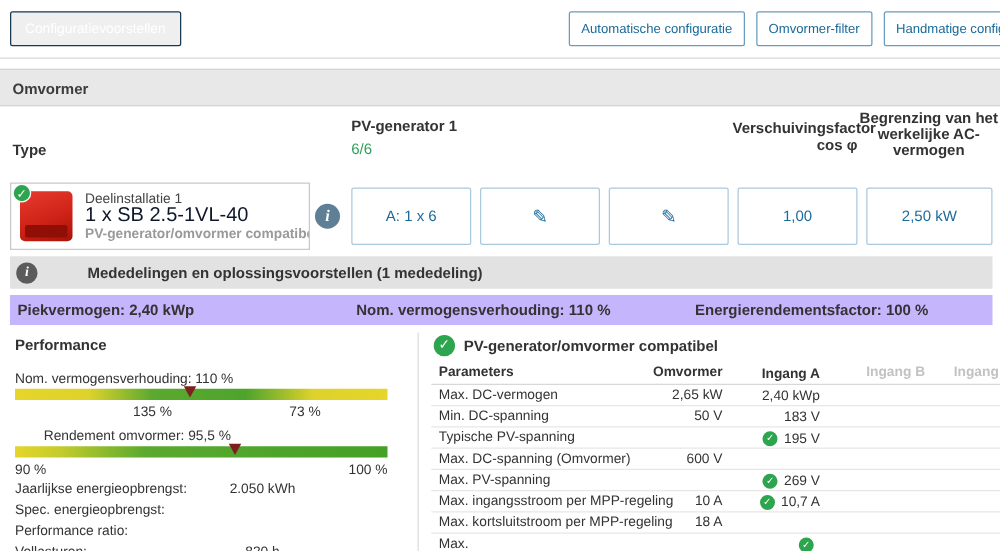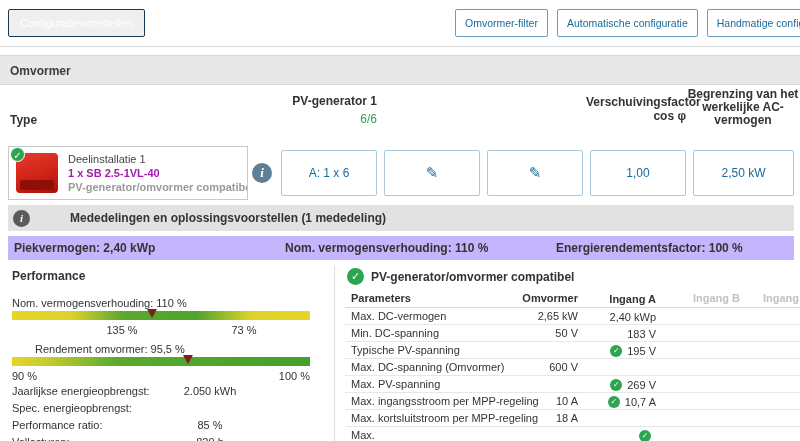--- a/index.html
+++ b/index.html
@@ -23,42 +23,42 @@
     padding: 7px 9px; font-size: 10.5px; border-radius: 2px; white-space: nowrap;
     font-family: "Liberation Sans", sans-serif; cursor: pointer; flex: none; }
 
   
   .section-header { position: absolute; top: 55px; left: 0; width: 800px; height: 30px;
     background: #e8e8e8; border-top: 1px solid #d5d5d5; border-bottom: 1px solid #d5d5d5;
     padding: 8px 10px 0; font-weight: bold; font-size: 12px; color: #3c3c3c; }
 
   
   .col-type { position: absolute; left: 10px; top: 113px; font-weight: bold; font-size: 12px; }
-  .col-pv   { position: absolute; left: 281px; top: 94px; width: 96px; text-align: right; }
+  .col-pv   { position: absolute; left: 281px; top: 94px; width: 96px; text-align: left; }
   .col-pv-title { font-weight: bold; font-size: 12px; }
   .col-pv-count { color: #2f9e5b; font-size: 12px; margin-top: 4px; }
   .col-cos  { position: absolute; left: 586px; top: 95px; width: 100px; text-align: right;
               font-weight: bold; font-size: 12px; line-height: 14px; }
   .col-ac   { position: absolute; left: 687px; top: 88px; width: 112px; text-align: center;
               font-weight: bold; font-size: 12px; line-height: 13px; }
 
   
   .inv-card { position: absolute; left: 8px; top: 146px; width: 240px; height: 54px;
     border: 1px solid #c9c9c9; display: flex; align-items: center; background: #fff; cursor: pointer; }
   .inv-img { position: relative; width: 46px; height: 44px; margin-left: 5px; flex: none; }
   .inv-body { position: absolute; inset: 2px; border-radius: 4px;
     background: linear-gradient(160deg, #e63b2e 0%, #cf2317 55%, #a81208 100%); }
   .inv-body::after { content: ""; position: absolute; left: 4px; right: 4px; bottom: 3px;
     height: 10px; background: #8f0f07; border-radius: 2px; }
   .badge { position: absolute; left: -4px; top: -4px; width: 15px; height: 15px; border-radius: 50%;
     background: #2da44e; color: #fff; font-size: 10px; line-height: 15px; text-align: center;
     border: 1px solid #fff; }
   .inv-text { margin-left: 8px; font-size: 11px; line-height: 14px; overflow: hidden; white-space: nowrap; }
   .l1 { color: #444; }
-  .l2 { font-weight: bold; font-size: 11px; color: #a21caf; }
+  .l2 { font-weight: normal; font-size: 16px; color: #0f172a; }
   .l3 { font-weight: bold; color: #9a9a9a; }
 
   .info-circle { position: absolute; left: 252px; top: 163px; width: 20px; height: 20px;
     border-radius: 50%; background: #5e7f96; color: #fff; text-align: center; line-height: 20px;
     font-family: "Liberation Serif", serif; font-style: italic; font-weight: bold; font-size: 13px;
     cursor: pointer; }
 
   .cfg-box { position: absolute; top: 150px; height: 46px; border: 1px solid #a9c9df;
     border-radius: 2px; display: flex; align-items: center; justify-content: center;
     color: #1a6a9a; font-size: 12px; background: #fff; cursor: pointer; }
@@ -126,22 +126,22 @@
     font-size: 8px; line-height: 12px; text-align: center; flex: none; }
 </style>
 </head>
 <body>
 
 <div class="page">
 
   <div class="toolbar">
     <button class="btn-primary">Configuratievoorstellen</button>
     <div class="toolbar-right">
+      <button class="btn-outline">Automatische configuratie</button>
       <button class="btn-outline">Omvormer-filter</button>
-      <button class="btn-outline">Automatische configuratie</button>
       <button class="btn-outline">Handmatige configuratie</button>
     </div>
   </div>
 
   <div class="section-header">Omvormer</div>
 
   <div class="col-type">Type</div>
   <div class="col-pv">
     <div class="col-pv-title">PV-generator 1</div>
     <div class="col-pv-count">6/6</div>
@@ -208,21 +208,20 @@
 
     <div class="metric m0">
       <span class="ml">Jaarlijkse energieopbrengst:</span>
       <span class="mv">2.050 kWh</span>
     </div>
     <div class="metric m1">
       <span class="ml">Spec. energieopbrengst:</span>
     </div>
     <div class="metric m2">
       <span class="ml">Performance ratio:</span>
-      <span class="mv">85 %</span>
     </div>
     <div class="metric m3">
       <span class="ml">Vollasturen:</span>
       <span class="mv">820 h</span>
     </div>
   </div>
 
   <div class="compat-panel">
     <div class="cp-header">
       <span class="big-check">✓</span>

